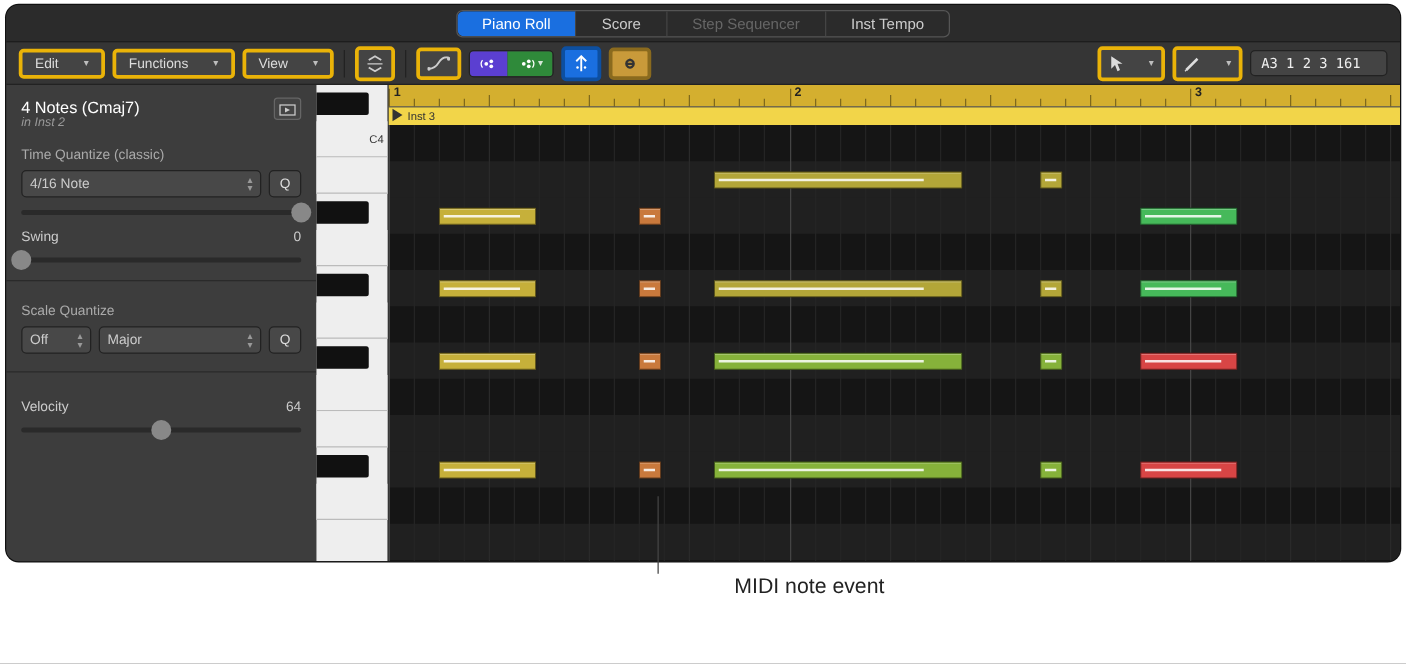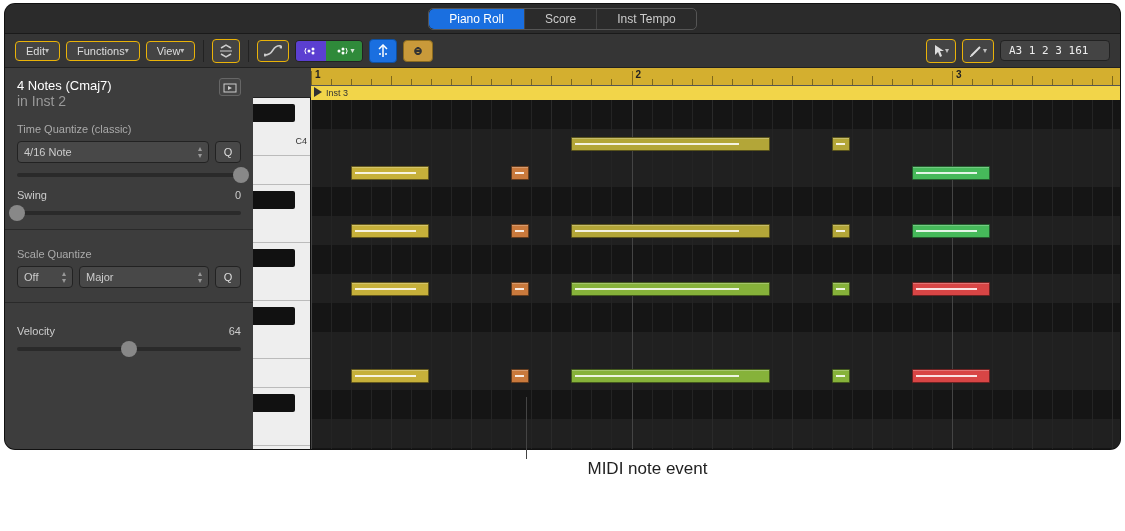--- a/index.html
+++ b/index.html
@@ -7,47 +7,47 @@
   .frame { width: 1125px; }
   .window { background: #333; width: 1115px; height: 445px; border-radius: 10px; overflow: hidden; position: relative; margin: 4px 5px 0 5px; box-shadow: 0 0 0 1px #111; }
   .top-tabs { height: 30px; display: flex; align-items: center; justify-content: center; background: #2b2b2b; border-bottom: 1px solid #1a1a1a; }
   .top-tabs .tab { color: #ccc; font-size: 12px; padding: 4px 24px; border-right: 1px solid #444; cursor: pointer; }
   .top-tabs .tab:last-child { border-right: none; }
   .top-tabs .tab.active { background: #1a6fe0; color: #fff; border-radius: 5px 0 0 5px; }
   .top-tabs .seg { display:flex; border:1px solid #555; border-radius:5px; overflow:hidden;align-items:center;}
   .top-tabs .seg .tab {padding:3px 20px;}
   .top-tabs .tab.disabled { color: #666; }
   .toolbar { height: 34px; background: #353535; display: flex; align-items: center; padding: 0 10px; gap:6px; border-bottom:1px solid #222;}
-  .tbtn { background:#444; color:#ddd; font-size:11px; border:1px solid #eab308; border-radius:4px; padding:3px 10px; display:flex; align-items:center; gap:0; cursor:pointer;}
+  .tbtn { background:#444; color:#ddd; font-size:11px; border:3px solid #eab308; border-radius:4px; padding:3px 10px; display:flex; align-items:center; gap:20px; cursor:pointer;}
   .tbtn.compact{padding:4px 6px;}
   .pill-group{display:flex; border-radius:4px; overflow:hidden; border:1px solid #222;}
   .pill-group .pill{padding:3px 8px; display:flex; align-items:center;}
   .pill-purple{background:#5b3fd1;}
   .pill-green{background:#2f8a3a;}
   .tbtn.blue{background:#1a6fe0; color:#fff; border-color:#0d4fa0;}
   .tbtn.gold{background:#c99a3a; color:#222; border-color:#8a6a1e;}
   .tool-sep{width:1px; height:22px; background:#222; margin:0 2px;}
   .toolbar-right{margin-left:auto; display:flex; gap:6px; align-items:center;}
   .info-box{background:#444; border:1px solid #222; border-radius:4px; color:#eee; font-size:11px; padding:3px 8px; width:110px; text-align:left; font-family:monospace;}
   .body-split{display:flex; height: calc(100% - 64px);}
   .inspector{width:248px; background:#3d3d3d; color:#ccc; font-size:12px; padding:10px 12px; display:flex; flex-direction:column; gap:4px;}
   .insp-header{display:flex; align-items:flex-start; justify-content:space-between; margin-bottom:6px;}
   .insp-title{font-size:13px; color:#fff;}
-  .insp-sub{font-size:14px; color:#999;}
+  .insp-sub{font-size:10px; color:#999;font-style:italic;}
   .insp-catch{width:22px;height:18px;border:1px solid #666;border-radius:3px;display:flex;align-items:center;justify-content:center;background:#444;}
   .insp-sec-label{font-size:11px; color:#aaa; margin-top:4px;}
   .insp-row{display:flex; gap:6px; align-items:center; margin-top:2px;}
   .select{flex:1; background:#484848; border:1px solid #222; border-radius:4px; padding:3px 6px; display:flex; justify-content:space-between; align-items:center; font-size:11px;}
   .qbtn{width:26px; height:22px; background:#484848; border:1px solid #222; border-radius:4px; color:#ddd; font-size:11px; display:flex; align-items:center; justify-content:center;}
   .param-head{display:flex; justify-content:space-between; font-size:11px; margin-top:8px;}
   .slider-track{height:4px; background:#2a2a2a; border-radius:2px; position:relative; margin-top:6px;}
   .slider-thumb{width:16px; height:16px; background:#888; border-radius:50%; position:absolute; top:-6px; transform:translateX(-50%); cursor:pointer;}
   .hr{height:1px; background:#2a2a2a; margin:10px -12px;}
   .editor{flex:1; display:flex; position:relative; overflow:hidden;}
-  .piano-col{width:58px; display:flex; flex-direction:column;}
+  .piano-col{width:58px; display:flex; flex-direction:row;}
   .ruler-spacer{height:30px; background:#3d3d3d; border-bottom:1px solid #222;}
   .keys{flex:1; position:relative; border-right:1px solid #111;}
   .key{position:absolute; left:0; right:0;}
   .white{background:#eee;}
   .black{background:#111; right:15px; z-index:2; border-radius:0 2px 2px 0;}
   .keylabel{position:absolute; right:3px; font-size:9px; color:#333; top:50%; transform:translateY(-50%);}
   .grid-area{flex:1; display:flex; flex-direction:column; position:relative;}
   .ruler{height:18px; background:#d4af2f; position:relative; border-bottom:1px solid #555;}
   .ruler-bar{position:absolute; top:1px; font-size:10px; color:#222; font-weight:bold;}
   .ruler .tick{position:absolute; bottom:0; width:1px; height:6px; background:rgba(0,0,0,0.4);}
@@ -71,20 +71,21 @@
 </head>
 <body>
 
 <div class="frame">
 <div class="window">
 
   <div class="top-tabs">
     <div class="seg">
       <div class="tab active">Piano Roll</div>
       <div class="tab">Score</div>
+      <div class="tab disabled">Step Sequencer</div>
       <div class="tab">Inst Tempo</div>
     </div>
   </div>
 
   <div class="toolbar">
     <div class="tbtn">
           <span>Edit</span>
           <span class="chevron">▾</span>
         </div>
     <div class="tbtn">

